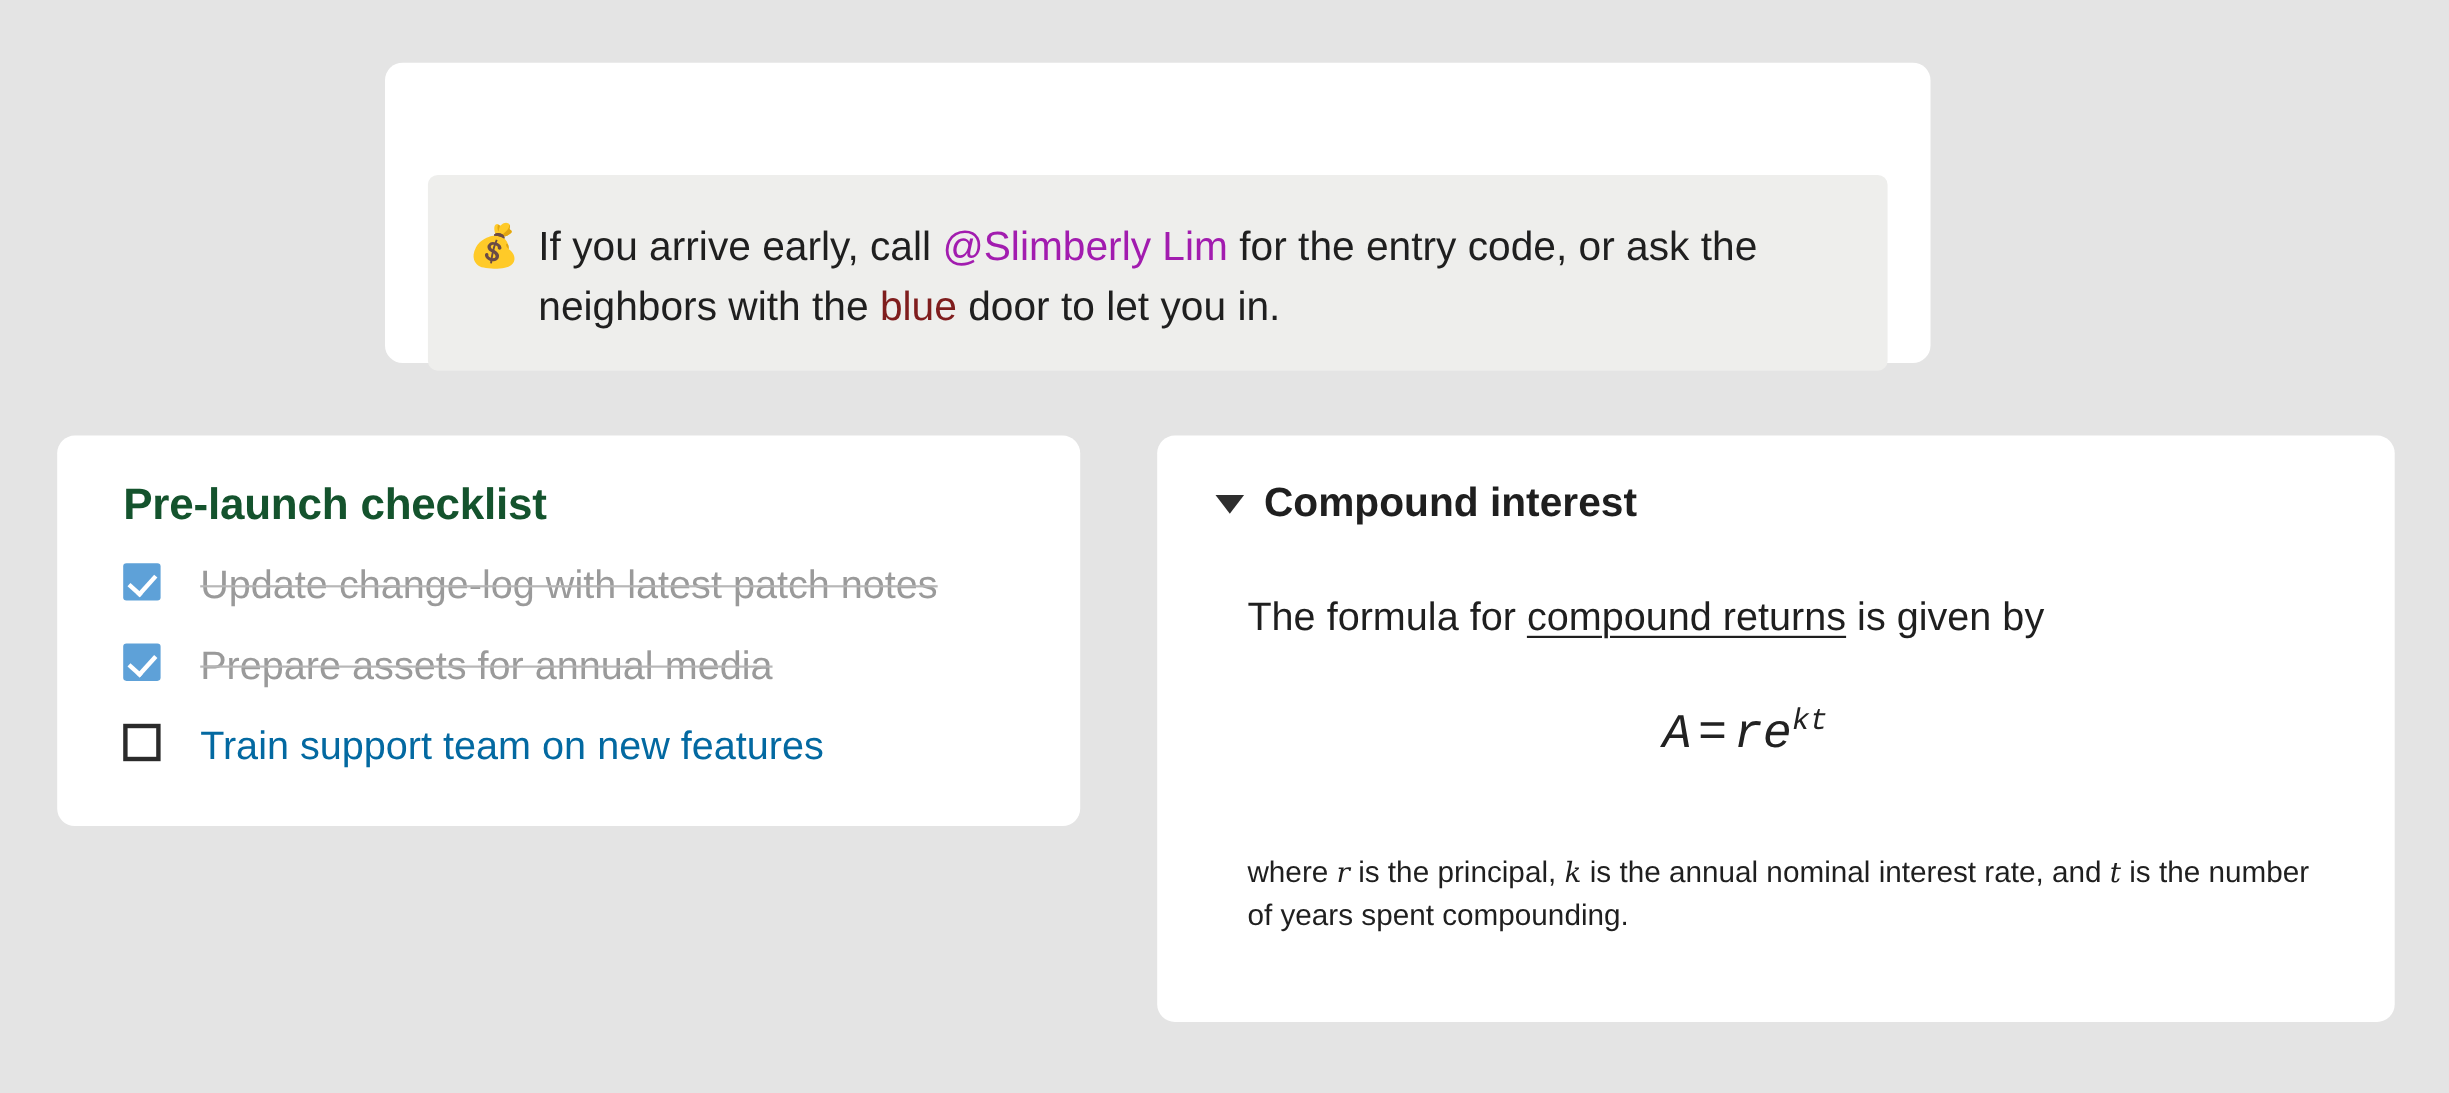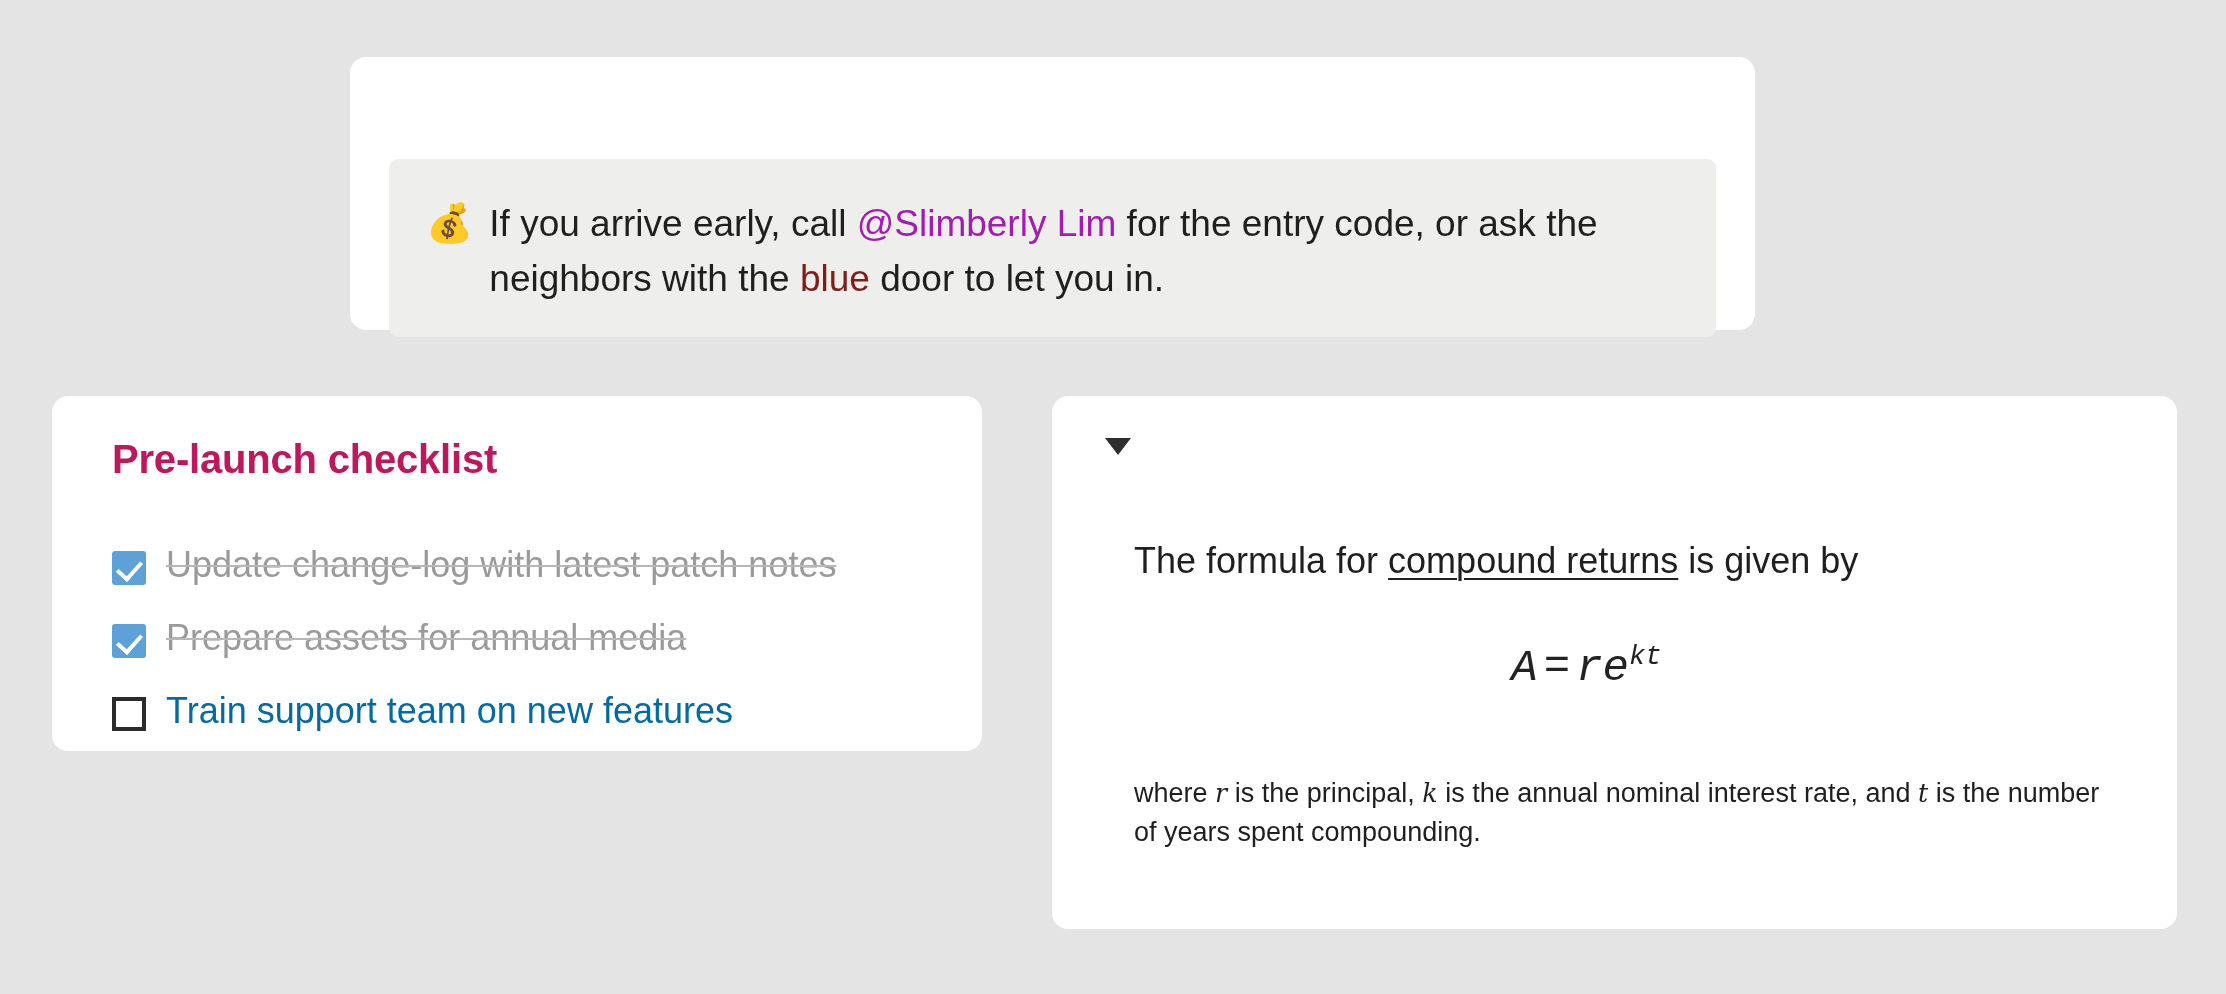--- a/index.html
+++ b/index.html
@@ -78,33 +78,33 @@
     height: 355px;
     background: #ffffff;
     border-radius: 16px;
   }
   .checklist-title {
     position: absolute;
     left: 60px;
     top: 41px;
     font-size: 40px;
     font-weight: bold;
-    color: #be185d;
+    color: #14532d;
     letter-spacing: -0.2px;
   }
   .checklist-items {
     position: absolute;
     left: 60px;
     top: 116px;
     right: 30px;
   }
   .check-item {
     display: flex;
-    align-items: flex-end;
-    gap: 20px;
+    align-items: flex-start;
+    gap: 36px;
     height: 73px;
   }
   .checkbox {
     flex: 0 0 auto;
     width: 34px;
     height: 34px;
     position: relative;
   }
   .checkbox.checked {
     background: #5ea1d8;
@@ -250,20 +250,21 @@
         <span class="checkbox unchecked"></span>
         <span class="check-label">Train support team on new features</span>
       </div>
 
     </div>
   </div>
 
   <div class="formula-card">
     <div class="formula-header">
       <span class="disclosure-triangle"></span>
+      <span class="formula-title">Compound interest</span>
     </div>
 
     <div class="formula-body">
       <p class="formula-lead"><span>The formula for </span><u>compound returns</u><span> is given by</span></p>
 
       <div class="formula-display">
         <span>A</span><span class="op">=</span><span>re</span><sup>kt</sup>
       </div>
 
       <p class="formula-tail"><span>where </span><span class="mvar">r</span><span> is the principal, </span><span class="mvar">k</span><span> is the annual nominal interest rate, and </span><span class="mvar">t</span><span> is the number of years spent compounding.</span></p>

